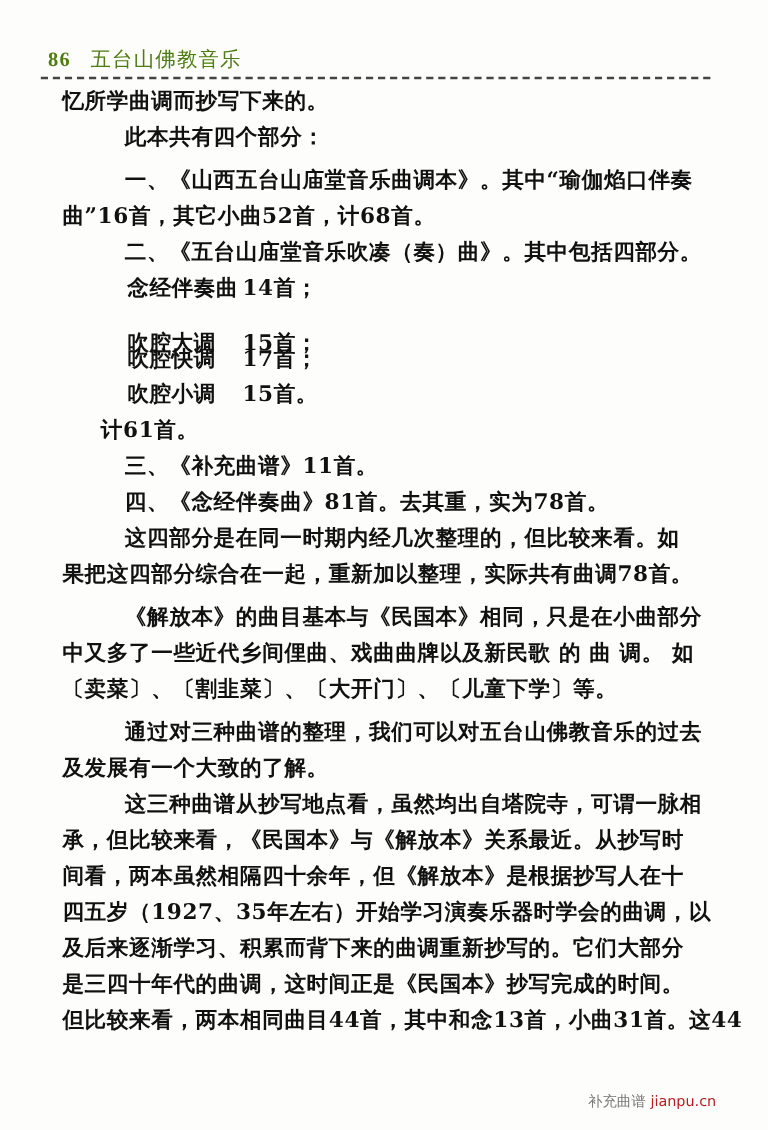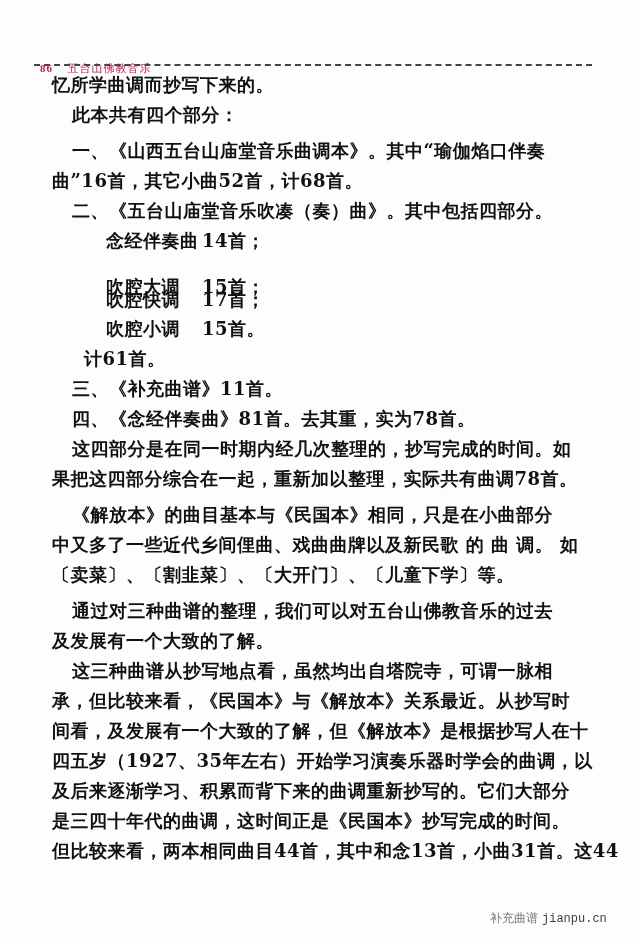--- a/index.html
+++ b/index.html
@@ -1,41 +1,40 @@
 <!DOCTYPE html>
 <html><head>
 <meta charset="utf-8">
 <style>
   html, body { margin: 0; padding: 0; }
   body {
     width: 640px; height: 942px; background: #fdfdfb; position: relative; overflow: hidden;
     font-family: "DejaVu Serif", "Liberation Serif", serif; color: #111;
   }
   .header {
-    position: absolute; left: 40px; top: 38px; font-size: 11px; color: #be185d;
+    position: absolute; left: 40px; top: 38px; font-size: 17px; color: #4d7c0f;
     letter-spacing: 1px;
-    margin-top: 23px;
   }
   .header .pno { font-family: "Liberation Serif", serif; font-weight: bold; margin-right: 10px; }
   .rule {
     position: absolute; left: 34px; top: 64px; width: 558px; height: 0;
     border-top: 2px dashed #444;
   }
   .line {
     position: absolute; left: 52px; font-size: 18px; line-height: 22px; white-space: nowrap;
     letter-spacing: 0.5px; font-weight: bold;
   }
-  .indent { left: 72px; }
+  .indent { left: 104px; }
   .list { left: 106px; }
   .list .num { position: absolute; left: 96px; }
   .watermark {
     position: absolute; left: 490px; top: 910px; font-size: 12px; color: #777;
     font-family: "DejaVu Sans", sans-serif;
   }
-  .watermark .url { color: #404040; margin-left: 4px; font-family: Liberation Mono, monospace; }
+  .watermark .url { color: #b91c1c; margin-left: 4px; }
 </style>
 </head>
 <body>
 
 <div class="header">
   <span class="pno">86</span>
   <span>五台山佛教音乐</span>
 </div>
 <div class="rule"></div>
 
@@ -58,30 +57,30 @@
   <span class="num">17首；</span>
 </div>
 <div class="line list" style="top:318px">
   <span>吹腔小调</span>
   <span class="num">15首。</span>
 </div>
 
 <div class="line" style="top:348px; left:84px">计61首。</div>
 <div class="line indent" style="top:378px">三、《补充曲谱》11首。</div>
 <div class="line indent" style="top:408px">四、《念经伴奏曲》81首。去其重，实为78首。</div>
-<div class="line indent" style="top:438px">这四部分是在同一时期内经几次整理的，抄写完成的时间。如</div>
+<div class="line indent" style="top:438px">这四部分是在同一时期内经几次整理的，但比较来看。如</div>
 <div class="line" style="top:468px">果把这四部分综合在一起，重新加以整理，实际共有曲调78首。</div>
 <div class="line indent" style="top:504px">《解放本》的曲目基本与《民国本》相同，只是在小曲部分</div>
 <div class="line" style="top:534px">中又多了一些近代乡间俚曲、戏曲曲牌以及新民歌 的 曲 调。 如</div>
 <div class="line" style="top:564px">〔卖菜〕、〔割韭菜〕、〔大开门〕、〔儿童下学〕等。</div>
 <div class="line indent" style="top:600px">通过对三种曲谱的整理，我们可以对五台山佛教音乐的过去</div>
 <div class="line" style="top:630px">及发展有一个大致的了解。</div>
 <div class="line indent" style="top:660px">这三种曲谱从抄写地点看，虽然均出自塔院寺，可谓一脉相</div>
 <div class="line" style="top:690px">承，但比较来看，《民国本》与《解放本》关系最近。从抄写时</div>
-<div class="line" style="top:720px">间看，及发展有一个大致的了解，但《解放本》是根据抄写人在十</div>
+<div class="line" style="top:720px">间看，两本虽然相隔四十余年，但《解放本》是根据抄写人在十</div>
 <div class="line" style="top:750px">四五岁（1927、35年左右）开始学习演奏乐器时学会的曲调，以</div>
 <div class="line" style="top:780px">及后来逐渐学习、积累而背下来的曲调重新抄写的。它们大部分</div>
 <div class="line" style="top:810px">是三四十年代的曲调，这时间正是《民国本》抄写完成的时间。</div>
 <div class="line" style="top:840px">但比较来看，两本相同曲目44首，其中和念13首，小曲31首。这44</div>
 
 <div class="watermark">
   <span>补充曲谱</span><span class="url">jianpu.cn</span>
 </div>
 
 </body></html>

